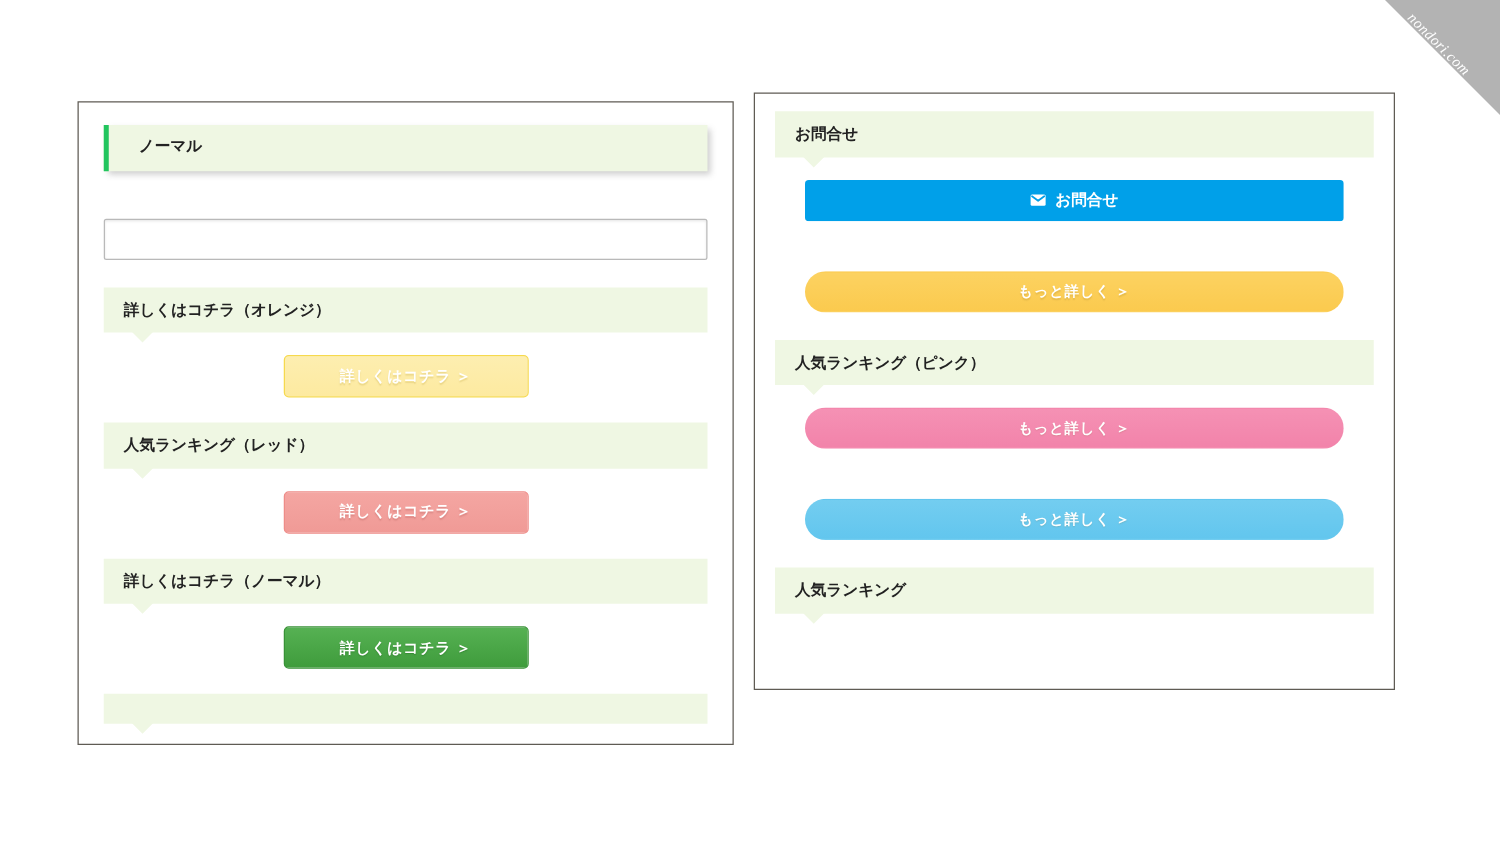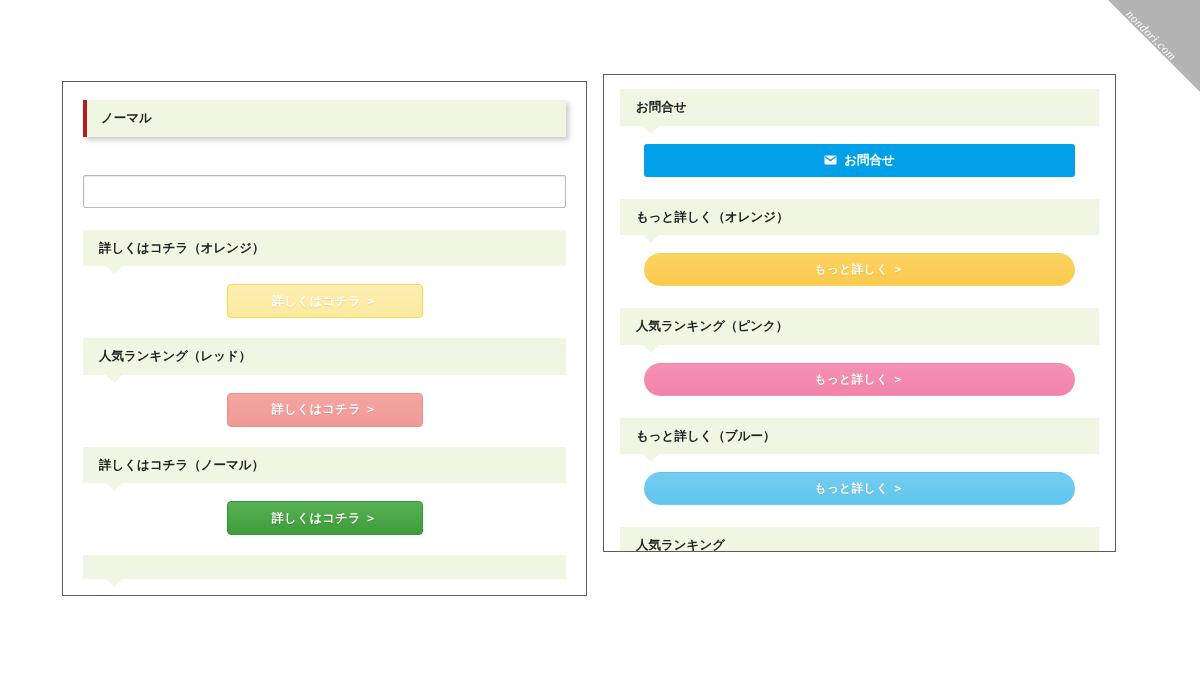--- a/index.html
+++ b/index.html
@@ -88,23 +88,24 @@
     position: absolute;
     left: 22px;
     bottom: -8px;
     width: 0;
     height: 0;
     border-left: 9px solid transparent;
     border-right: 9px solid transparent;
     border-top: 9px solid #eff7e3;
   }
   .label-row.accent-left {
-    border-left: 4px solid #b91c1c;
-    padding-left: 14px;
+    border-left: 4px solid #22c55e;
+    padding-left: 24px;
     box-shadow: 3px 3px 5px rgba(120,120,120,.38);
+    font-family: Liberation Mono, monospace;
   }
 
   
   .text-input {
     display: block;
     width: 100%;
     height: 33px;
     box-sizing: border-box;
     border: 1px solid #b9b9b9;
     background: #ffffff;
@@ -279,23 +280,20 @@
           <rect x="0.5" y="0.5" width="12" height="9" rx="1.2" fill="#ffffff"></rect>
           <path d="M1.6 2 L6.5 5.6 L11.4 2" fill="none" stroke="#00a0e9" stroke-width="1.4" stroke-linecap="round" stroke-linejoin="round"></path>
         </svg>
       </span>
       <span>お問合せ</span>
     </div>
   </div>
 
   <div class="spacer-22"></div>
 
-  <div class="label-row has-tail">
-    <span>もっと詳しく（オレンジ）</span>
-  </div>
   <div class="spacer-18"></div>
   <div class="right-btn-wrap">
     <div class="btn btn-pill pill-orange">
       <span>もっと詳しく ＞</span>
     </div>
   </div>
 
   <div class="spacer-22"></div>
 
   <div class="label-row has-tail">
@@ -303,23 +301,20 @@
   </div>
   <div class="spacer-18"></div>
   <div class="right-btn-wrap">
     <div class="btn btn-pill pill-pink">
       <span>もっと詳しく ＞</span>
     </div>
   </div>
 
   <div class="spacer-22"></div>
 
-  <div class="label-row has-tail">
-    <span>もっと詳しく（ブルー）</span>
-  </div>
   <div class="spacer-18"></div>
   <div class="right-btn-wrap">
     <div class="btn btn-pill pill-blue">
       <span>もっと詳しく ＞</span>
     </div>
   </div>
 
   <div class="spacer-22"></div>
 
   <div class="label-row has-tail">

